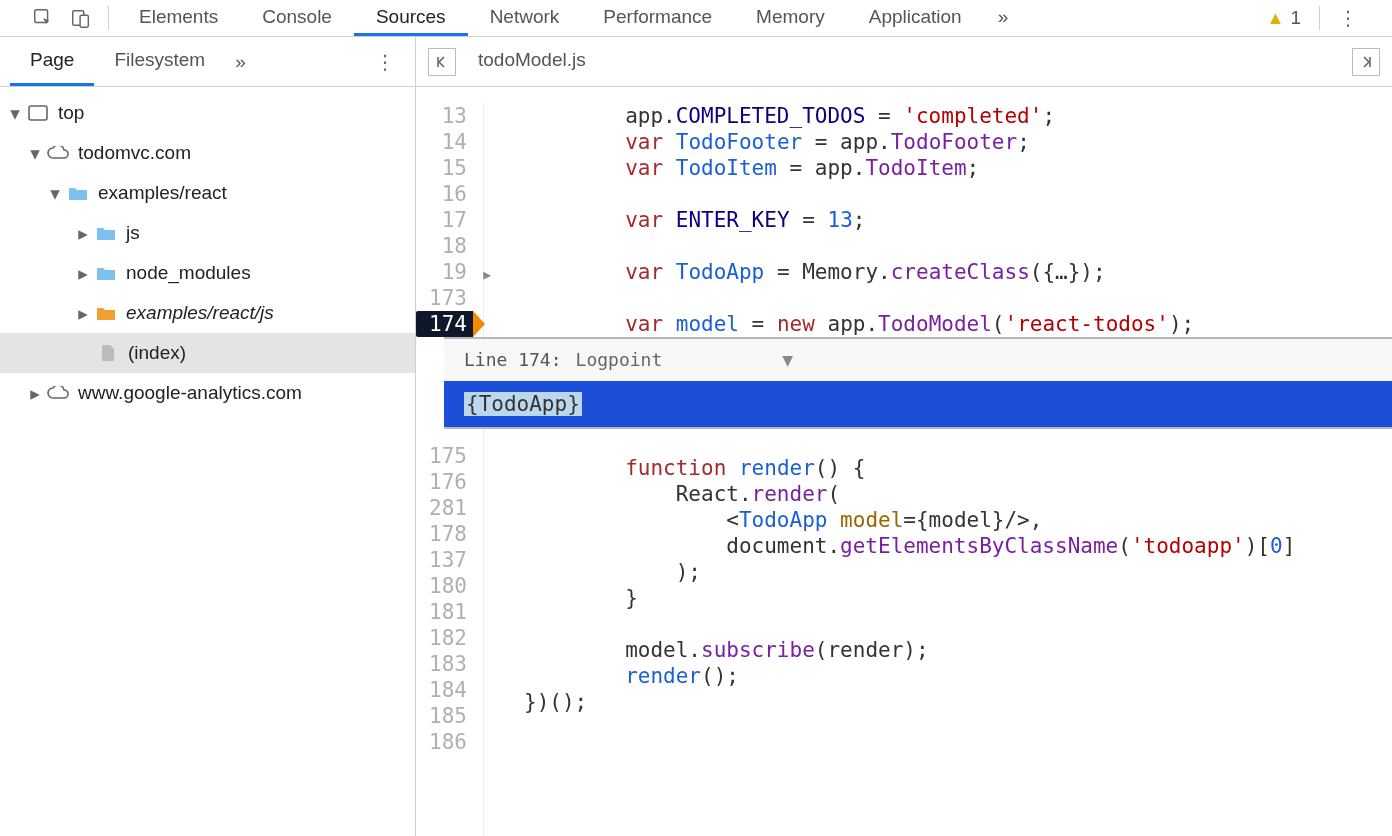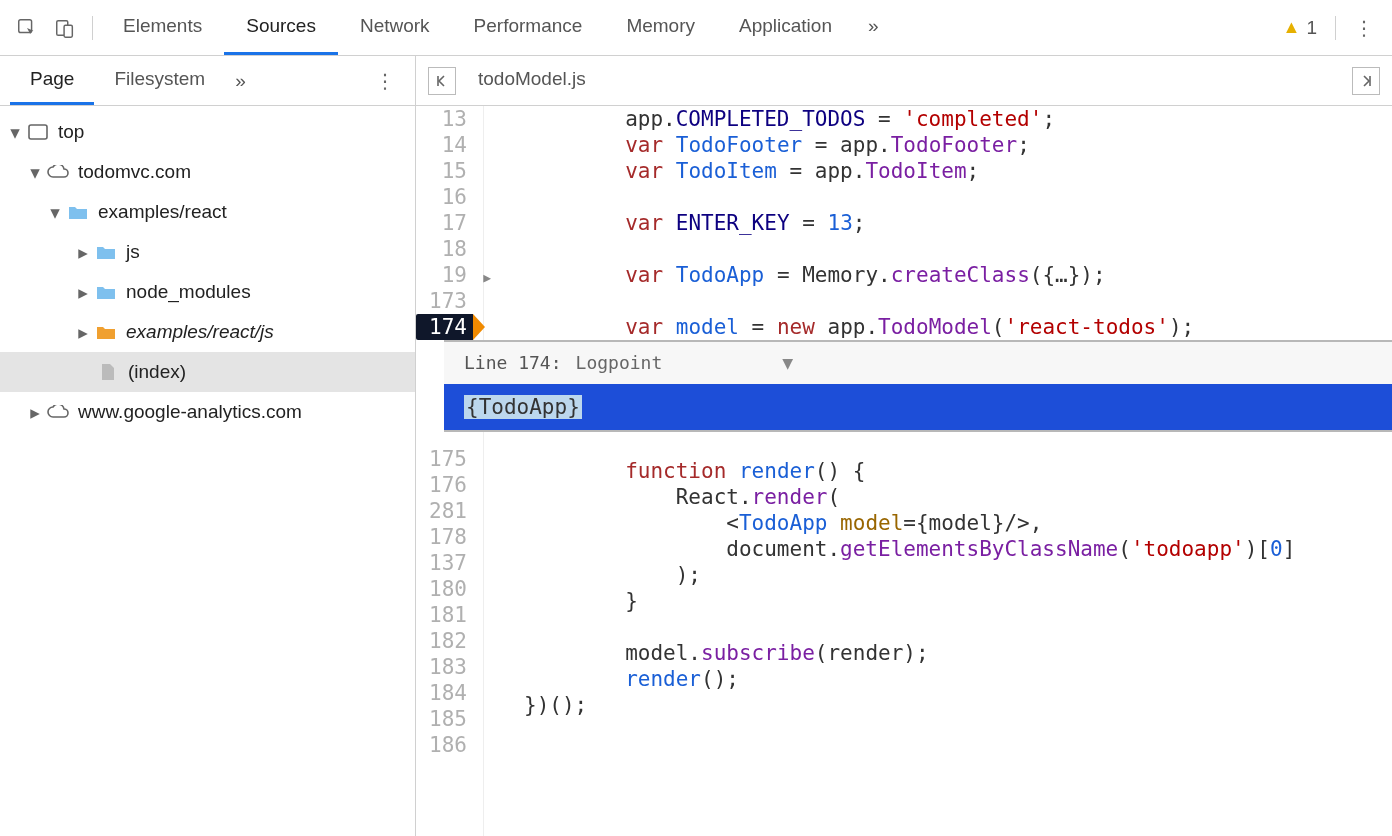--- a/index.html
+++ b/index.html
@@ -1,20 +1,20 @@
 <!DOCTYPE html>
 <html><head>
 <meta charset="utf-8">
 <style>
 * { box-sizing: border-box; margin: 0; padding: 0; }
 body { font-family: "Helvetica Neue", Arial, sans-serif; font-size: 15px; color: #333; background: #fff; width: 1392px; height: 836px; overflow: hidden; }
 .root { display: flex; flex-direction: column; height: 100%; }
 
 
-.topbar { display: flex; align-items: center; height: 56px; border-bottom: 1px solid #d0d0d0; padding: 0 8px; font-size: 19px; color: #555; }
+.topbar { display: flex; align-items: center; height: 37px; border-bottom: 1px solid #d0d0d0; padding: 0 24px; font-size: 19px; color: #555; }
 .topbar .icon-btn { width: 30px; height: 30px; display: flex; align-items: center; justify-content: center; margin: 0 4px; cursor: pointer; color:#666; }
 .topbar .divider { width: 1px; height: 24px; background: #d0d0d0; margin: 0 8px; }
 .top-tabs { display: flex; align-items: center; flex: 1; height: 100%; }
 .top-tab { padding: 0 22px; height: 100%; display: flex; align-items: center; cursor: pointer; border-bottom: 3px solid transparent; }
 .top-tab.active { color: #222; border-bottom-color: #1a73e8; font-weight: 400; }
 .warning-badge { display: flex; align-items: center; gap: 6px; color: #555; margin-right: 10px; }
 .warning-tri { color: #e6b000; font-size: 18px; }
 .more-icon { font-size: 20px; color: #666; padding: 0 10px; cursor:pointer; }
 
 
@@ -30,21 +30,21 @@
 .tree { padding-top: 6px; font-size: 19px; color: #222; overflow-y:auto; flex:1; }
 .tree-row { display: flex; align-items: center; height: 40px; cursor:pointer; }
 .tree-row.selected { background: #e4e4e4; }
 .tree-indent { display:inline-block; }
 .tri { display:inline-block; width: 14px; text-align:center; color:#666; margin-right:4px; }
 .icon { width: 24px; height: 20px; display:inline-flex; align-items:center; justify-content:center; margin-right: 8px; }
 .node-label { white-space: nowrap; }
 .node-label.italic { font-style: italic; }
 
 
-.editor-area { flex: 1; display: flex; flex-direction: column; min-width: 0; }
+.editor-area { flex: 1; display: flex; flex-direction: column; min-width: 0; gap: 16px; }
 .editor-tabs { display: flex; align-items: center; height: 50px; border-bottom: 1px solid #d0d0d0; padding: 0 6px; font-size: 19px; color:#555; }
 .nav-btn { width: 28px; height: 28px; border: 1px solid #bbb; display:flex; align-items:center; justify-content:center; margin: 0 6px; cursor:pointer; color:#555; }
 .file-tab { padding: 0 16px; height: 100%; display:flex; align-items:center; gap:10px; cursor:pointer; border-bottom: 3px solid transparent; }
 .file-tab.active { border-bottom-color: #1a73e8; color:#222; }
 .file-tab .close { color:#888; font-size:18px; cursor:pointer; }
 .editor-tabs .spacer { flex:1; }
 
 
 .code-wrap { flex:1; display:flex; font-family: Menlo, Consolas, monospace; font-size: 21px; line-height: 26px; overflow:auto; }
 .gutter { width: 68px; text-align: right; color: #b0b0b0; padding-right: 10px; background: #fff; border-right: 1px solid #eee; user-select:none; }
@@ -89,20 +89,23 @@
   <div class="icon-btn">
     <svg width="22" height="22" viewBox="0 0 24 24" fill="none" stroke="#666" stroke-width="1.6">
           <rect x="3" y="4" width="12" height="16" rx="1.5"></rect>
           <rect x="11" y="9" width="9" height="13" rx="1.5" fill="#fff"></rect>
         </svg>
   </div>
   <div class="divider"></div>
   <div class="top-tabs">
     <div class="top-tab">
           <span>Elements</span>
+        </div>
+    <div class="top-tab">
+          <span>Console</span>
         </div>
     <div class="top-tab active">
           <span>Sources</span>
         </div>
     <div class="top-tab">
           <span>Network</span>
         </div>
     <div class="top-tab">
           <span>Performance</span>
         </div>

